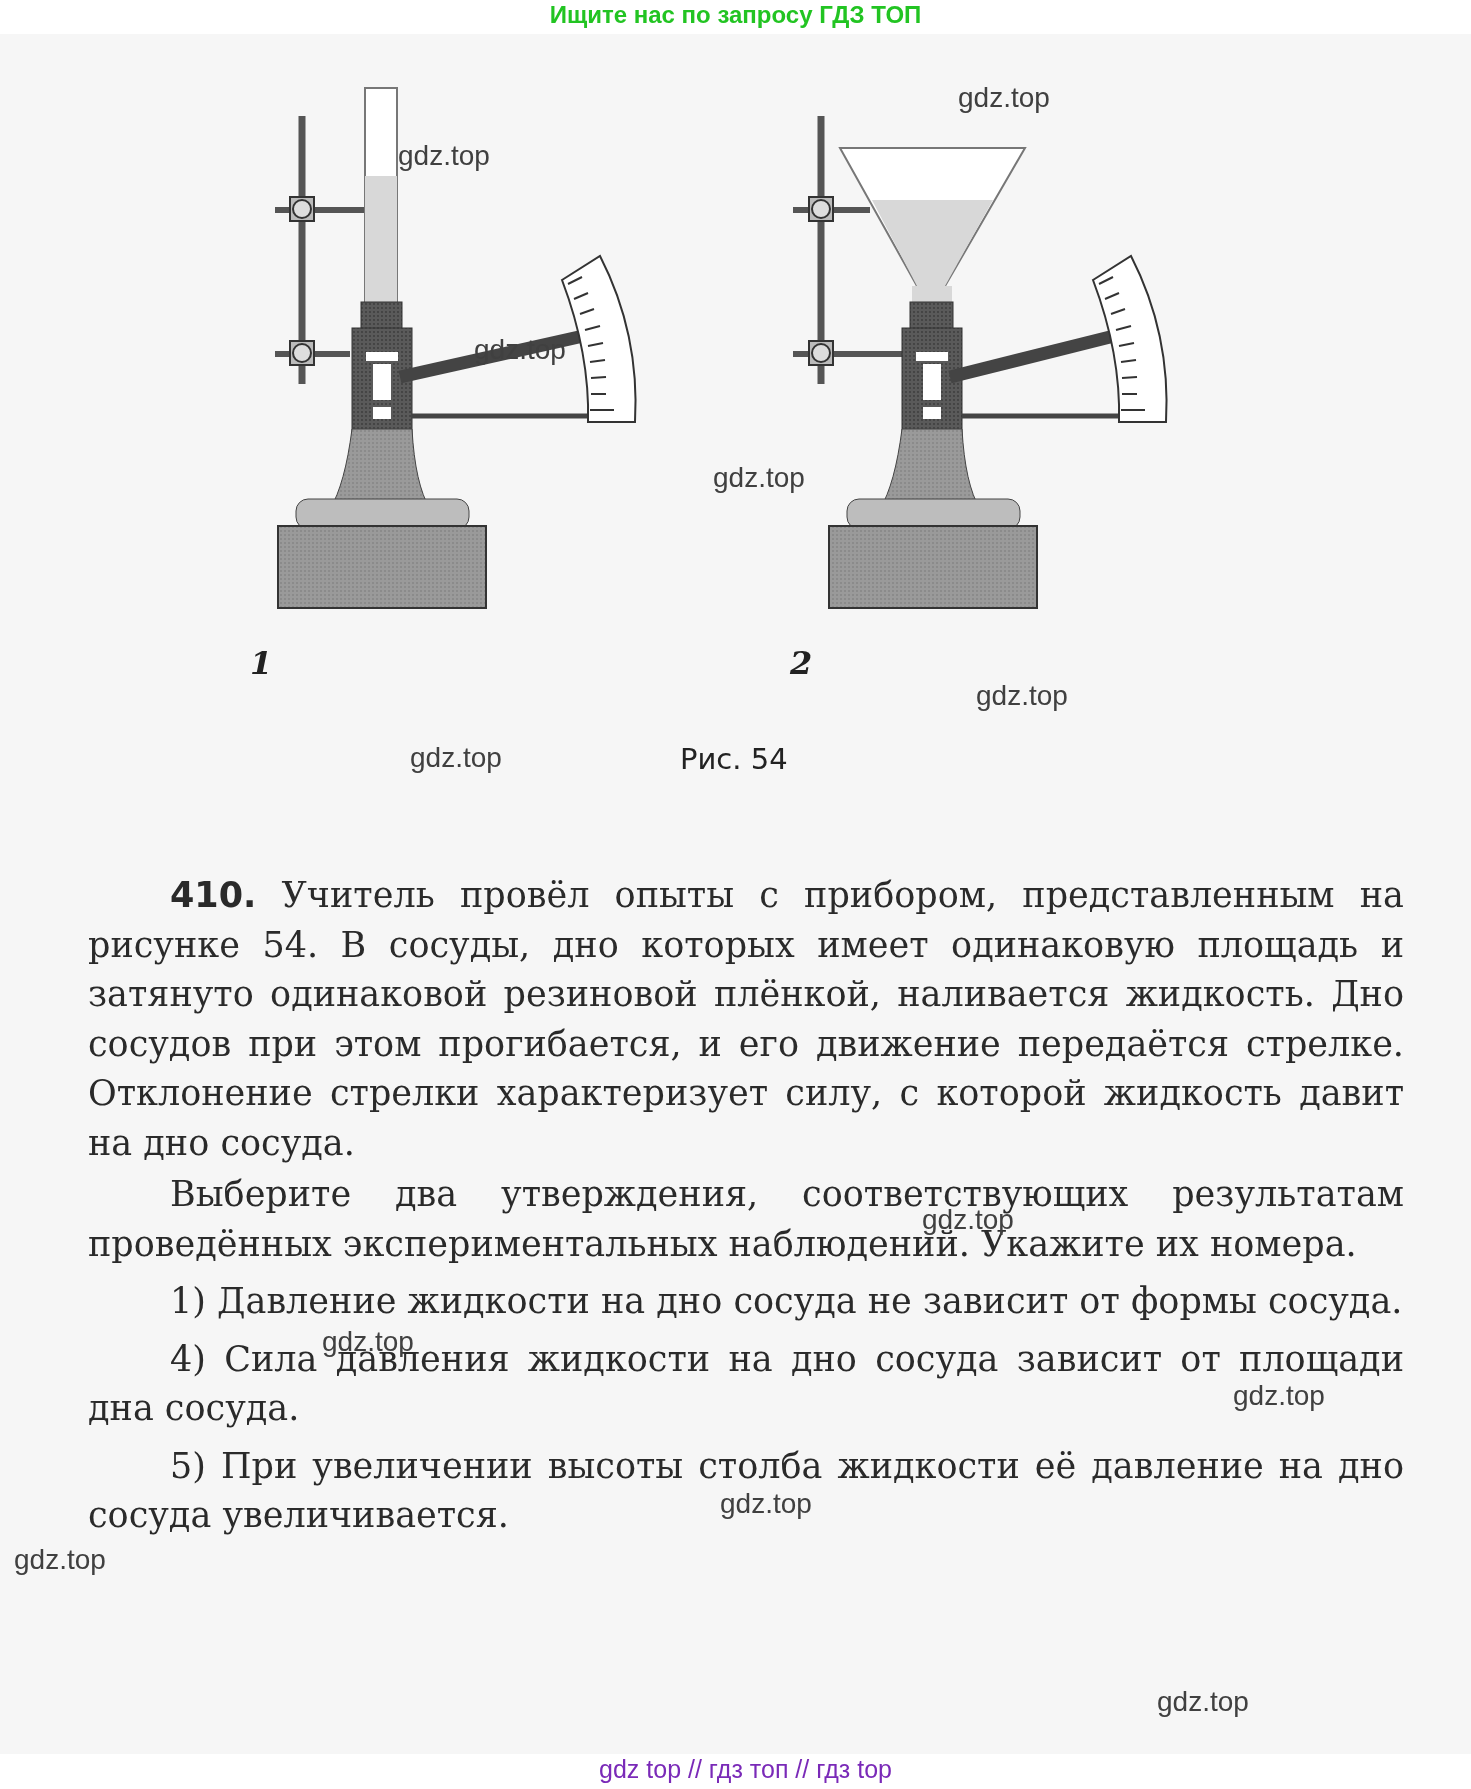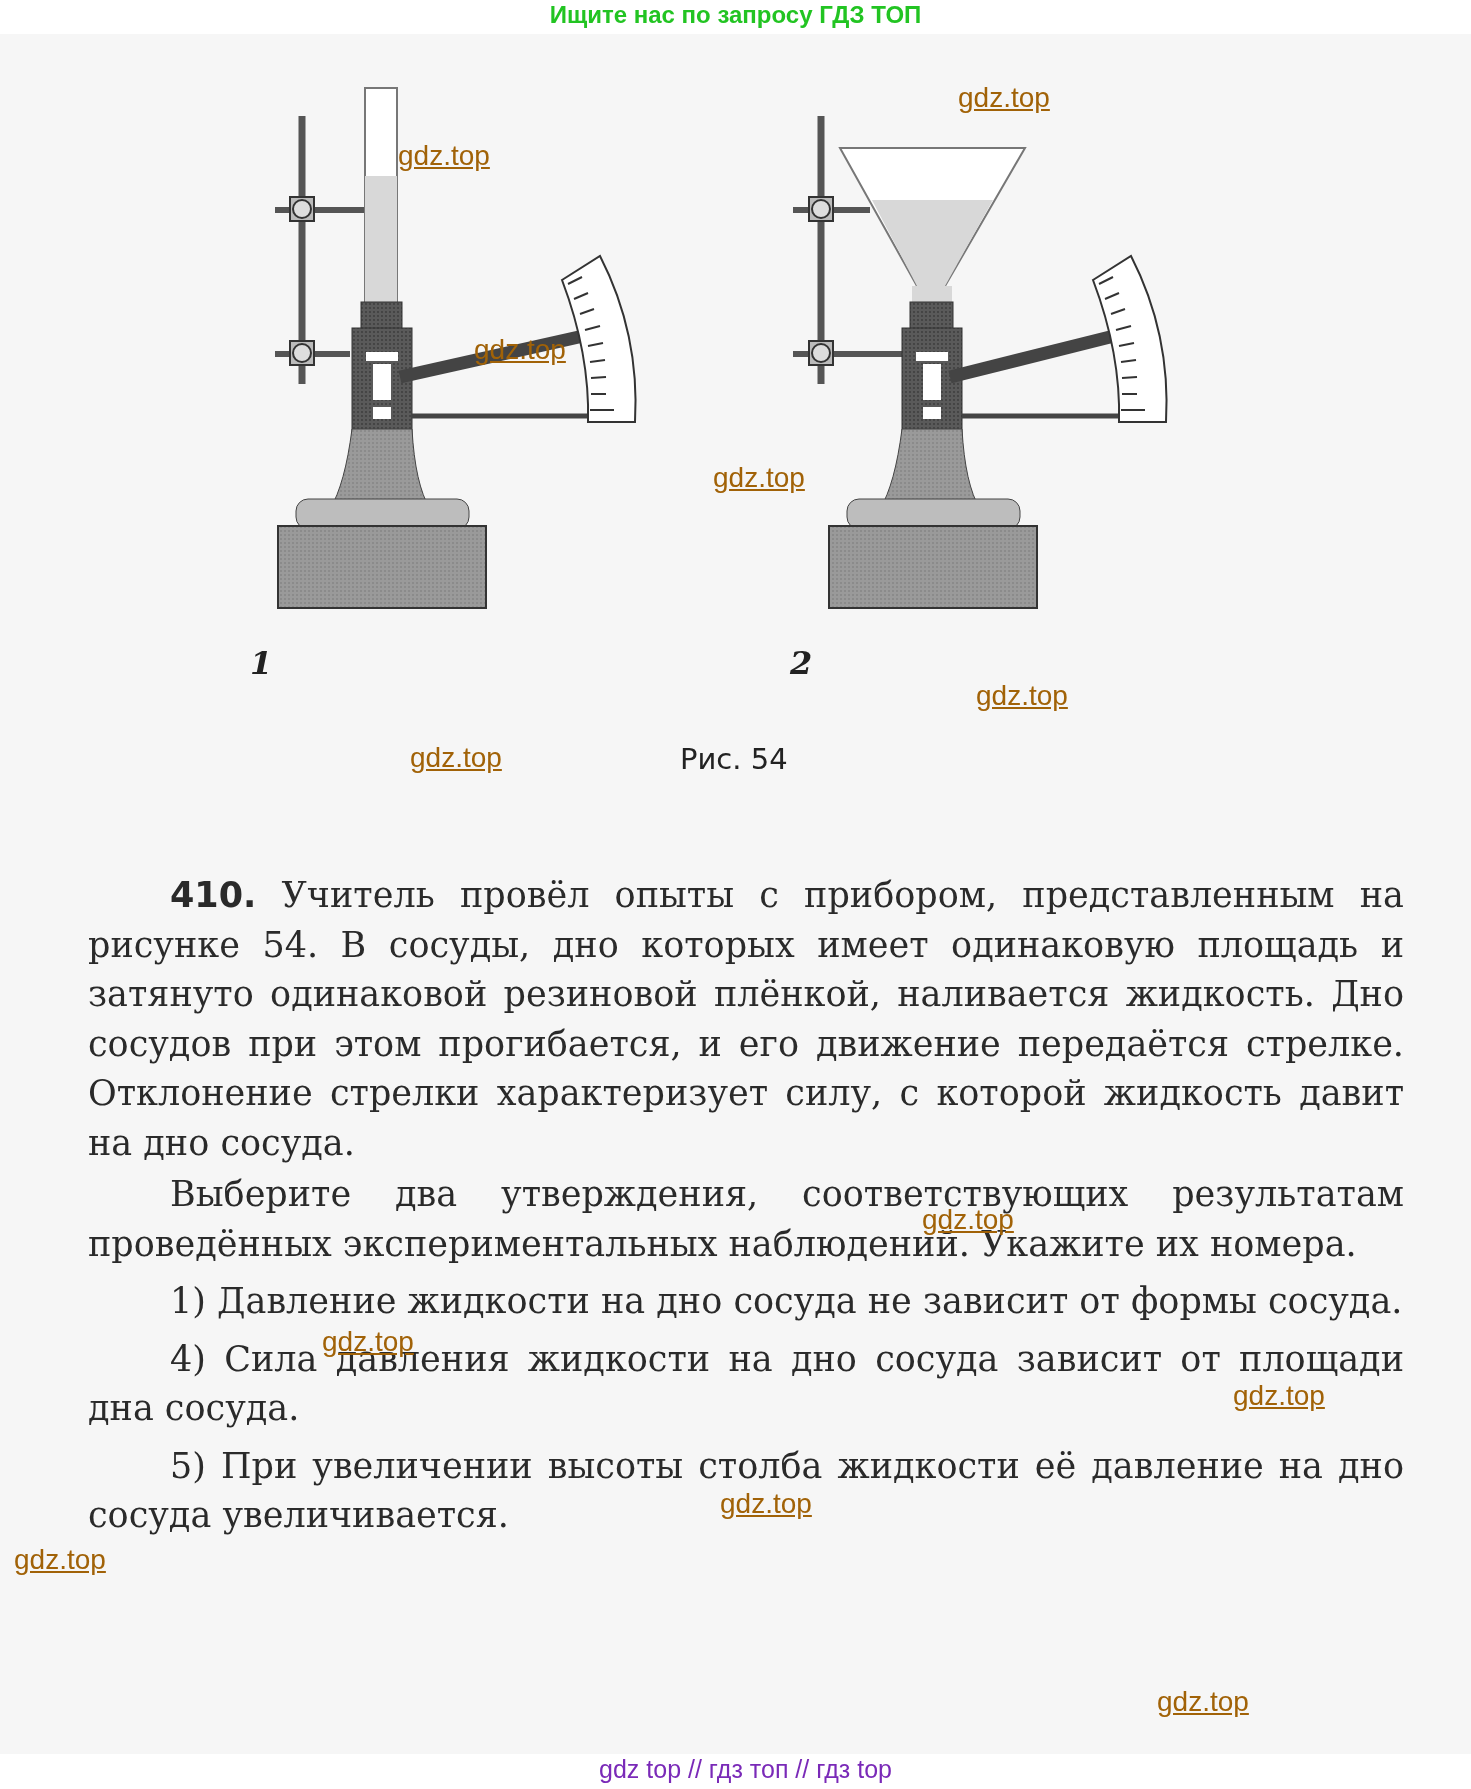--- a/index.html
+++ b/index.html
@@ -2,21 +2,21 @@
 <html><head>
 <meta charset="utf-8">
 <style>
   html,body{margin:0;padding:0;background:#fff;}
   body{width:1471px;height:1789px;position:relative;overflow:hidden;font-family:"DejaVu Serif",serif;}
   .top-banner{position:absolute;top:0;left:0;width:1471px;height:34px;text-align:center;color:#22c422;font-family:"Liberation Sans",sans-serif;font-size:24px;line-height:30px;font-weight:bold;}
   .page{position:absolute;top:34px;left:0;width:1471px;height:1720px;background:#f6f6f6;}
   .figure{position:absolute;left:0;top:0;width:1471px;height:760px;}
   .fig-caption{position:absolute;left:680px;top:708px;font-family:"DejaVu Sans",sans-serif;font-weight:normal;font-size:29px;color:#222;}
   .fig-label{position:absolute;font-family:"DejaVu Serif",serif;font-style:italic;font-weight:bold;font-size:32px;color:#222;}
-  .wm{position:absolute;font-family:"Liberation Sans",sans-serif;font-size:28px;color:#a16207;text-decoration:underline;}
+  .wm{position:absolute;font-family:"Liberation Sans",sans-serif;font-size:28px;color:#404040;}
   .text{position:absolute;left:88px;top:800px;width:1316px;font-family:"DejaVu Serif",serif;font-size:35px;line-height:49.5px;color:#2a2a2a;text-align:justify;margin-top:37px;}
   .text p{margin:0;}
   .indent{text-indent:82px;}
   .num{font-family:"DejaVu Sans",sans-serif;font-weight:bold;}
   .list p{margin-top:8px;}
   .bottom-banner{position:absolute;bottom:0;left:0;width:1471px;height:35px;text-align:center;color:#7a2ab8;font-family:"Liberation Sans",sans-serif;font-size:25px;line-height:30px;padding-left:10px;}
   i{font-style:italic;}
 </style>
 </head>
 <body>

